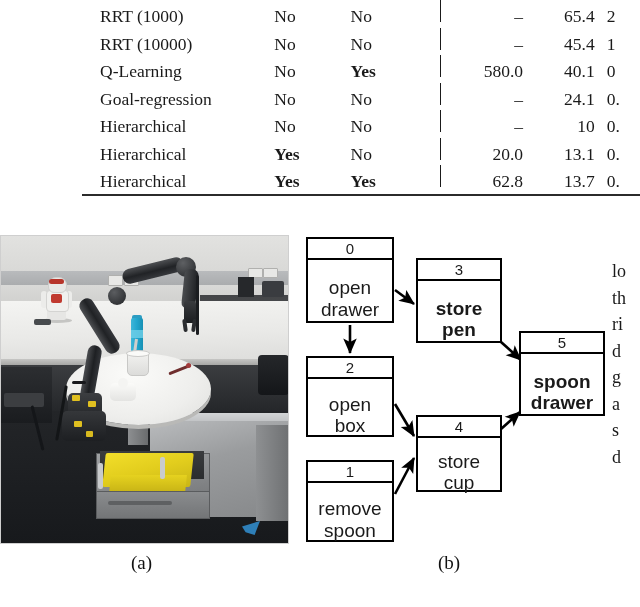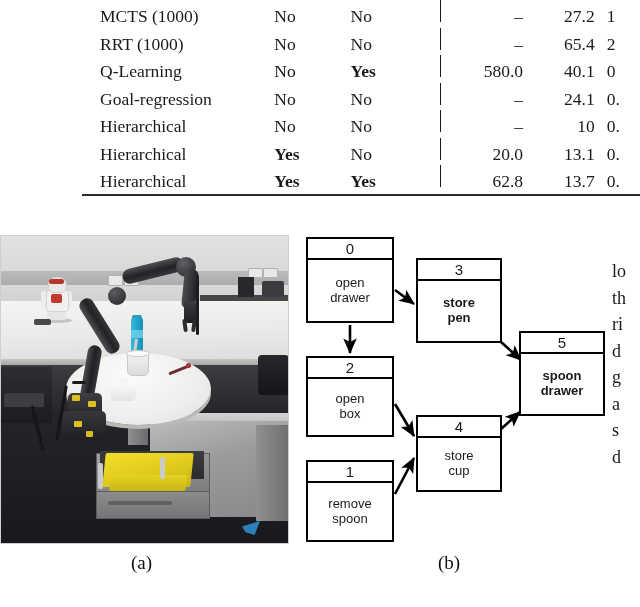--- a/index.html
+++ b/index.html
@@ -249,24 +249,24 @@
     font-size: 15px;
     border-bottom: 2px solid #000;
     font-family: "Liberation Sans", sans-serif;
   }
   .node-label {
     display: flex;
     flex-direction: column;
     align-items: center;
     justify-content: center;
     height: calc(100% - 21px);
-    font-size: 13px;
+    font-size: 19px;
     line-height: 1.12;
     text-align: center;
-    padding: 0 2px;
+    padding: 8px 2px;
   }
   .node-label.bold { font-weight: bold; }
   #arrow-layer {
     position: absolute;
     left: 0; top: 0;
     width: 316px; height: 316px;
     overflow: visible;
   }
 
   
@@ -293,40 +293,40 @@
   }
   #right-text-column div { height: 26.5px; }
 </style>
 </head>
 <body>
 
 <div id="results-table">
   <table>
     <tbody id="table-body">
         <tr>
-          <td class="col-method">MCTS (1000)</td>
-          <td class="col-yn1">No</td>
-          <td class="col-yn2">No</td>
-          <td class="col-sep">
-            <span class="vsep"></span>
-          </td>
-          <td class="col-n1">–</td>
-          <td class="col-n2">27.2</td>
-          <td class="col-n3">1</td>
-        </tr>
-        <tr>
           <td class="col-method">RRT (1000)</td>
           <td class="col-yn1">No</td>
           <td class="col-yn2">No</td>
           <td class="col-sep">
             <span class="vsep"></span>
           </td>
           <td class="col-n1">–</td>
           <td class="col-n2">65.4</td>
           <td class="col-n3">2</td>
+        </tr>
+        <tr>
+          <td class="col-method">RRT (10000)</td>
+          <td class="col-yn1">No</td>
+          <td class="col-yn2">No</td>
+          <td class="col-sep">
+            <span class="vsep"></span>
+          </td>
+          <td class="col-n1">–</td>
+          <td class="col-n2">45.4</td>
+          <td class="col-n3">1</td>
         </tr>
         <tr>
           <td class="col-method">Q-Learning</td>
           <td class="col-yn1">No</td>
           <td class="col-yn2 bold-cell">Yes</td>
           <td class="col-sep">
             <span class="vsep"></span>
           </td>
           <td class="col-n1">580.0</td>
           <td class="col-n2">40.1</td>

